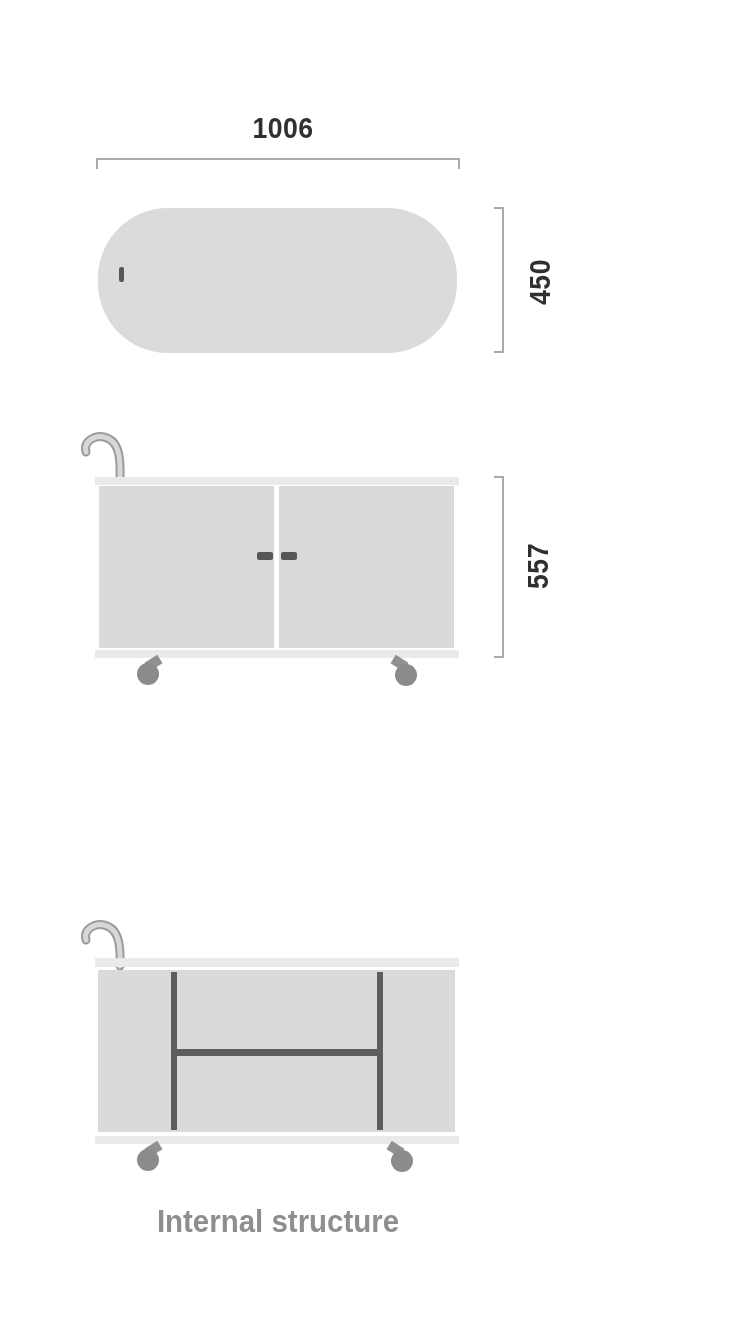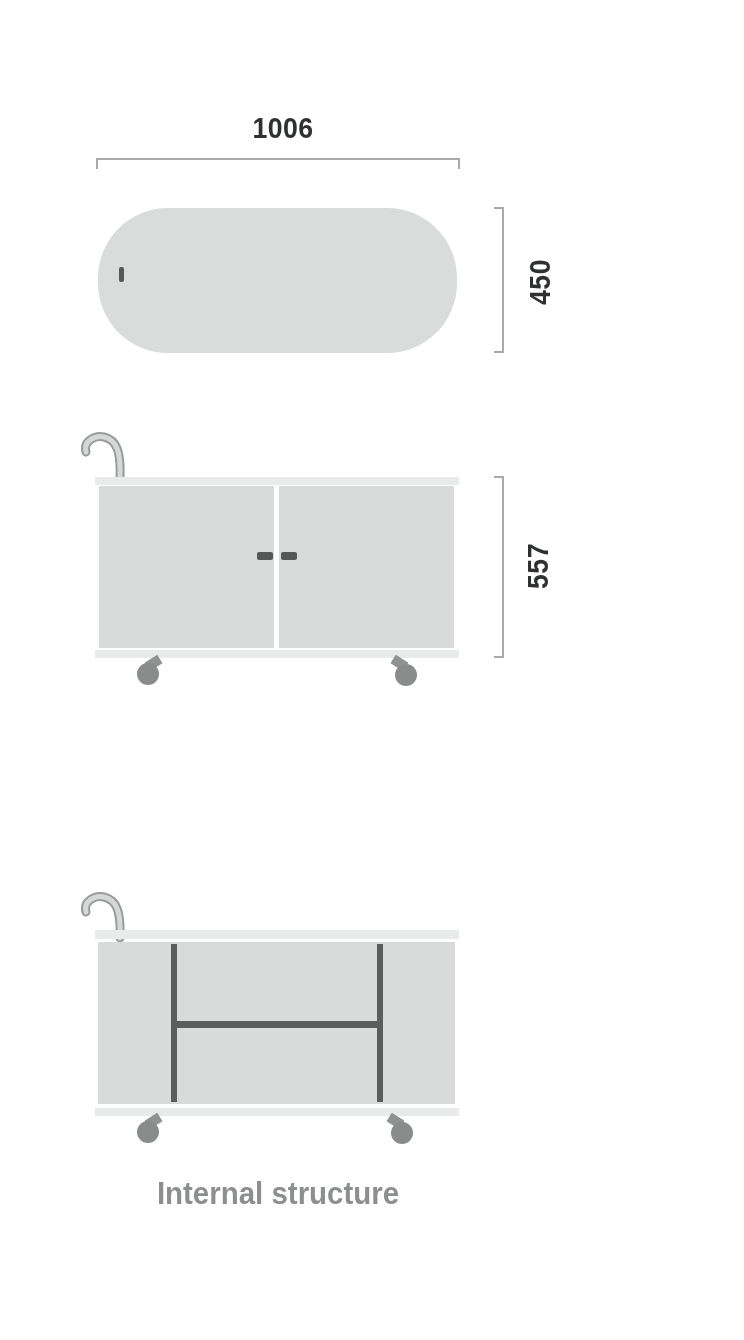--- a/index.html
+++ b/index.html
@@ -80,21 +80,21 @@
 
     <div class="abs mount" style="left:146px;top:238px;transform:rotate(-32deg);"></div>
     <div class="abs wheel" style="left:137px;top:243px;"></div>
     <div class="abs mount" style="left:392px;top:238px;transform:rotate(32deg);"></div>
     <div class="abs wheel" style="left:395px;top:244px;"></div>
 
     <div class="abs v-bracket" style="left:494px;top:56px;height:178px;"></div>
     <div class="abs dim-label vert" style="left:503px;top:131px;width:70px;height:30px;">557</div>
   </div>
 
-  <div class="abs" style="left:0;top:880px;width:691px;height:360px;">
+  <div class="abs" style="left:0;top:908px;width:691px;height:360px;">
 
     <svg class="abs" style="left:80px;top:12px;" width="50" height="50" viewBox="0 0 50 50">
       <path d="M6 20 C 3 9, 15 3, 24 5 C 37 8, 41 20, 40 46" fill="none" stroke="#9a9c9b" stroke-width="9" stroke-linecap="round"></path>
       <path d="M6 20 C 3 9, 15 3, 24 5 C 37 8, 41 20, 40 46" fill="none" stroke="#d6d8d7" stroke-width="5" stroke-linecap="round"></path>
     </svg>
 
     <div class="abs strip" style="left:95px;top:50px;width:364px;height:9px;"></div>
 
     <div class="abs body-panel" style="left:98px;top:62px;width:357px;height:162px;">
       <div class="divider" style="left:73px;top:2px;width:6px;height:158px;"></div>

